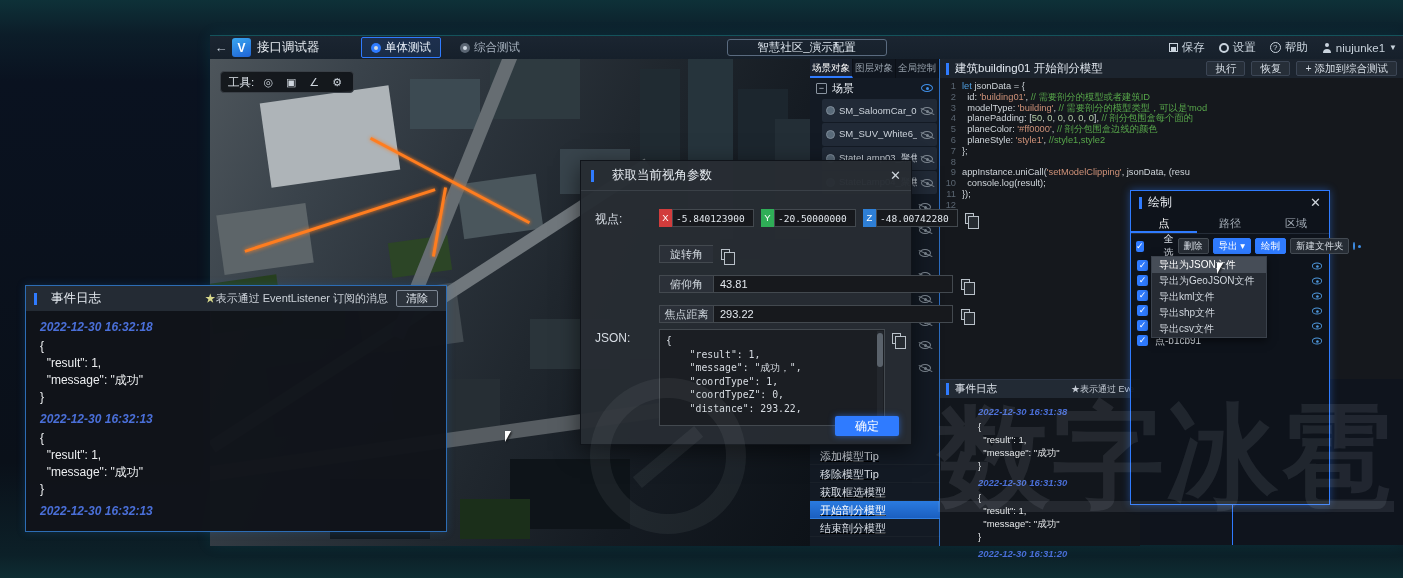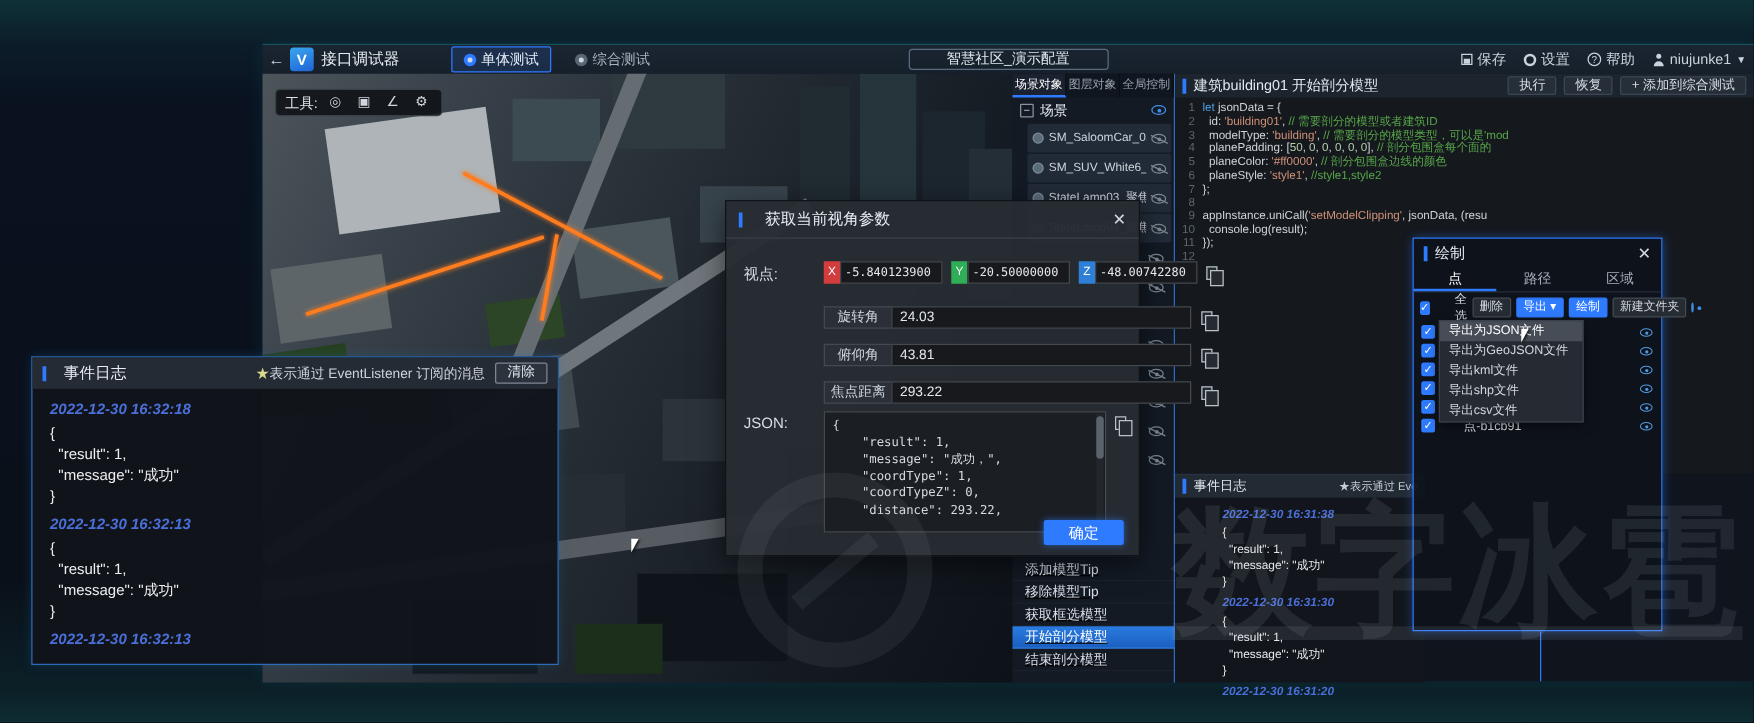--- a/index.html
+++ b/index.html
@@ -428,21 +428,20 @@
         </span>
         <span class="axis-field">
           <span class="axis-tag" style="background: rgb(46, 127, 214);">Z</span>
           <input class="axis-input" readonly="" value="-48.00742280" style="">
         </span>
         <span class="i-copy"></span>
       </div>
     <div id="modal-fields">
         <div class="m-row" style="left: 78px; top: 84px;">
           <span class="f-label">旋转角</span>
-          <input class="f-input" readonly="" value="24.03" style="">
           <span class="i-copy" style="margin-left: 8px;"></span>
         </div>
         <div class="m-row" style="left: 78px; top: 114px;">
           <span class="f-label">俯仰角</span>
           <input class="f-input" readonly="" value="43.81" style="">
           <span class="i-copy" style="margin-left: 8px;"></span>
         </div>
         <div class="m-row" style="left: 78px; top: 144px;">
           <span class="f-label">焦点距离</span>
           <input class="f-input" readonly="" value="293.22" style="">
@@ -505,21 +504,21 @@
         <div class="d-row">
           <span class="chk">✓</span>
           <span class="eye"></span>
         </div>
         <div class="d-row">
           <span class="chk">✓</span>
           <span class="eye"></span>
         </div>
         <div class="d-row">
           <span class="chk">✓</span>
-          <span class="lab" style="margin-left: 18px;">点-b1cb91</span>
+          <span class="lab" style="margin-left: 2px;">点-b1cb91</span>
           <span class="eye"></span>
         </div>
         <div class="menu">
           <div class="menu-item active">导出为JSON文件</div>
           <div class="menu-item">导出为GeoJSON文件</div>
           <div class="menu-item">导出kml文件</div>
           <div class="menu-item">导出shp文件</div>
           <div class="menu-item">导出csv文件</div>
         </div>
       </div>

